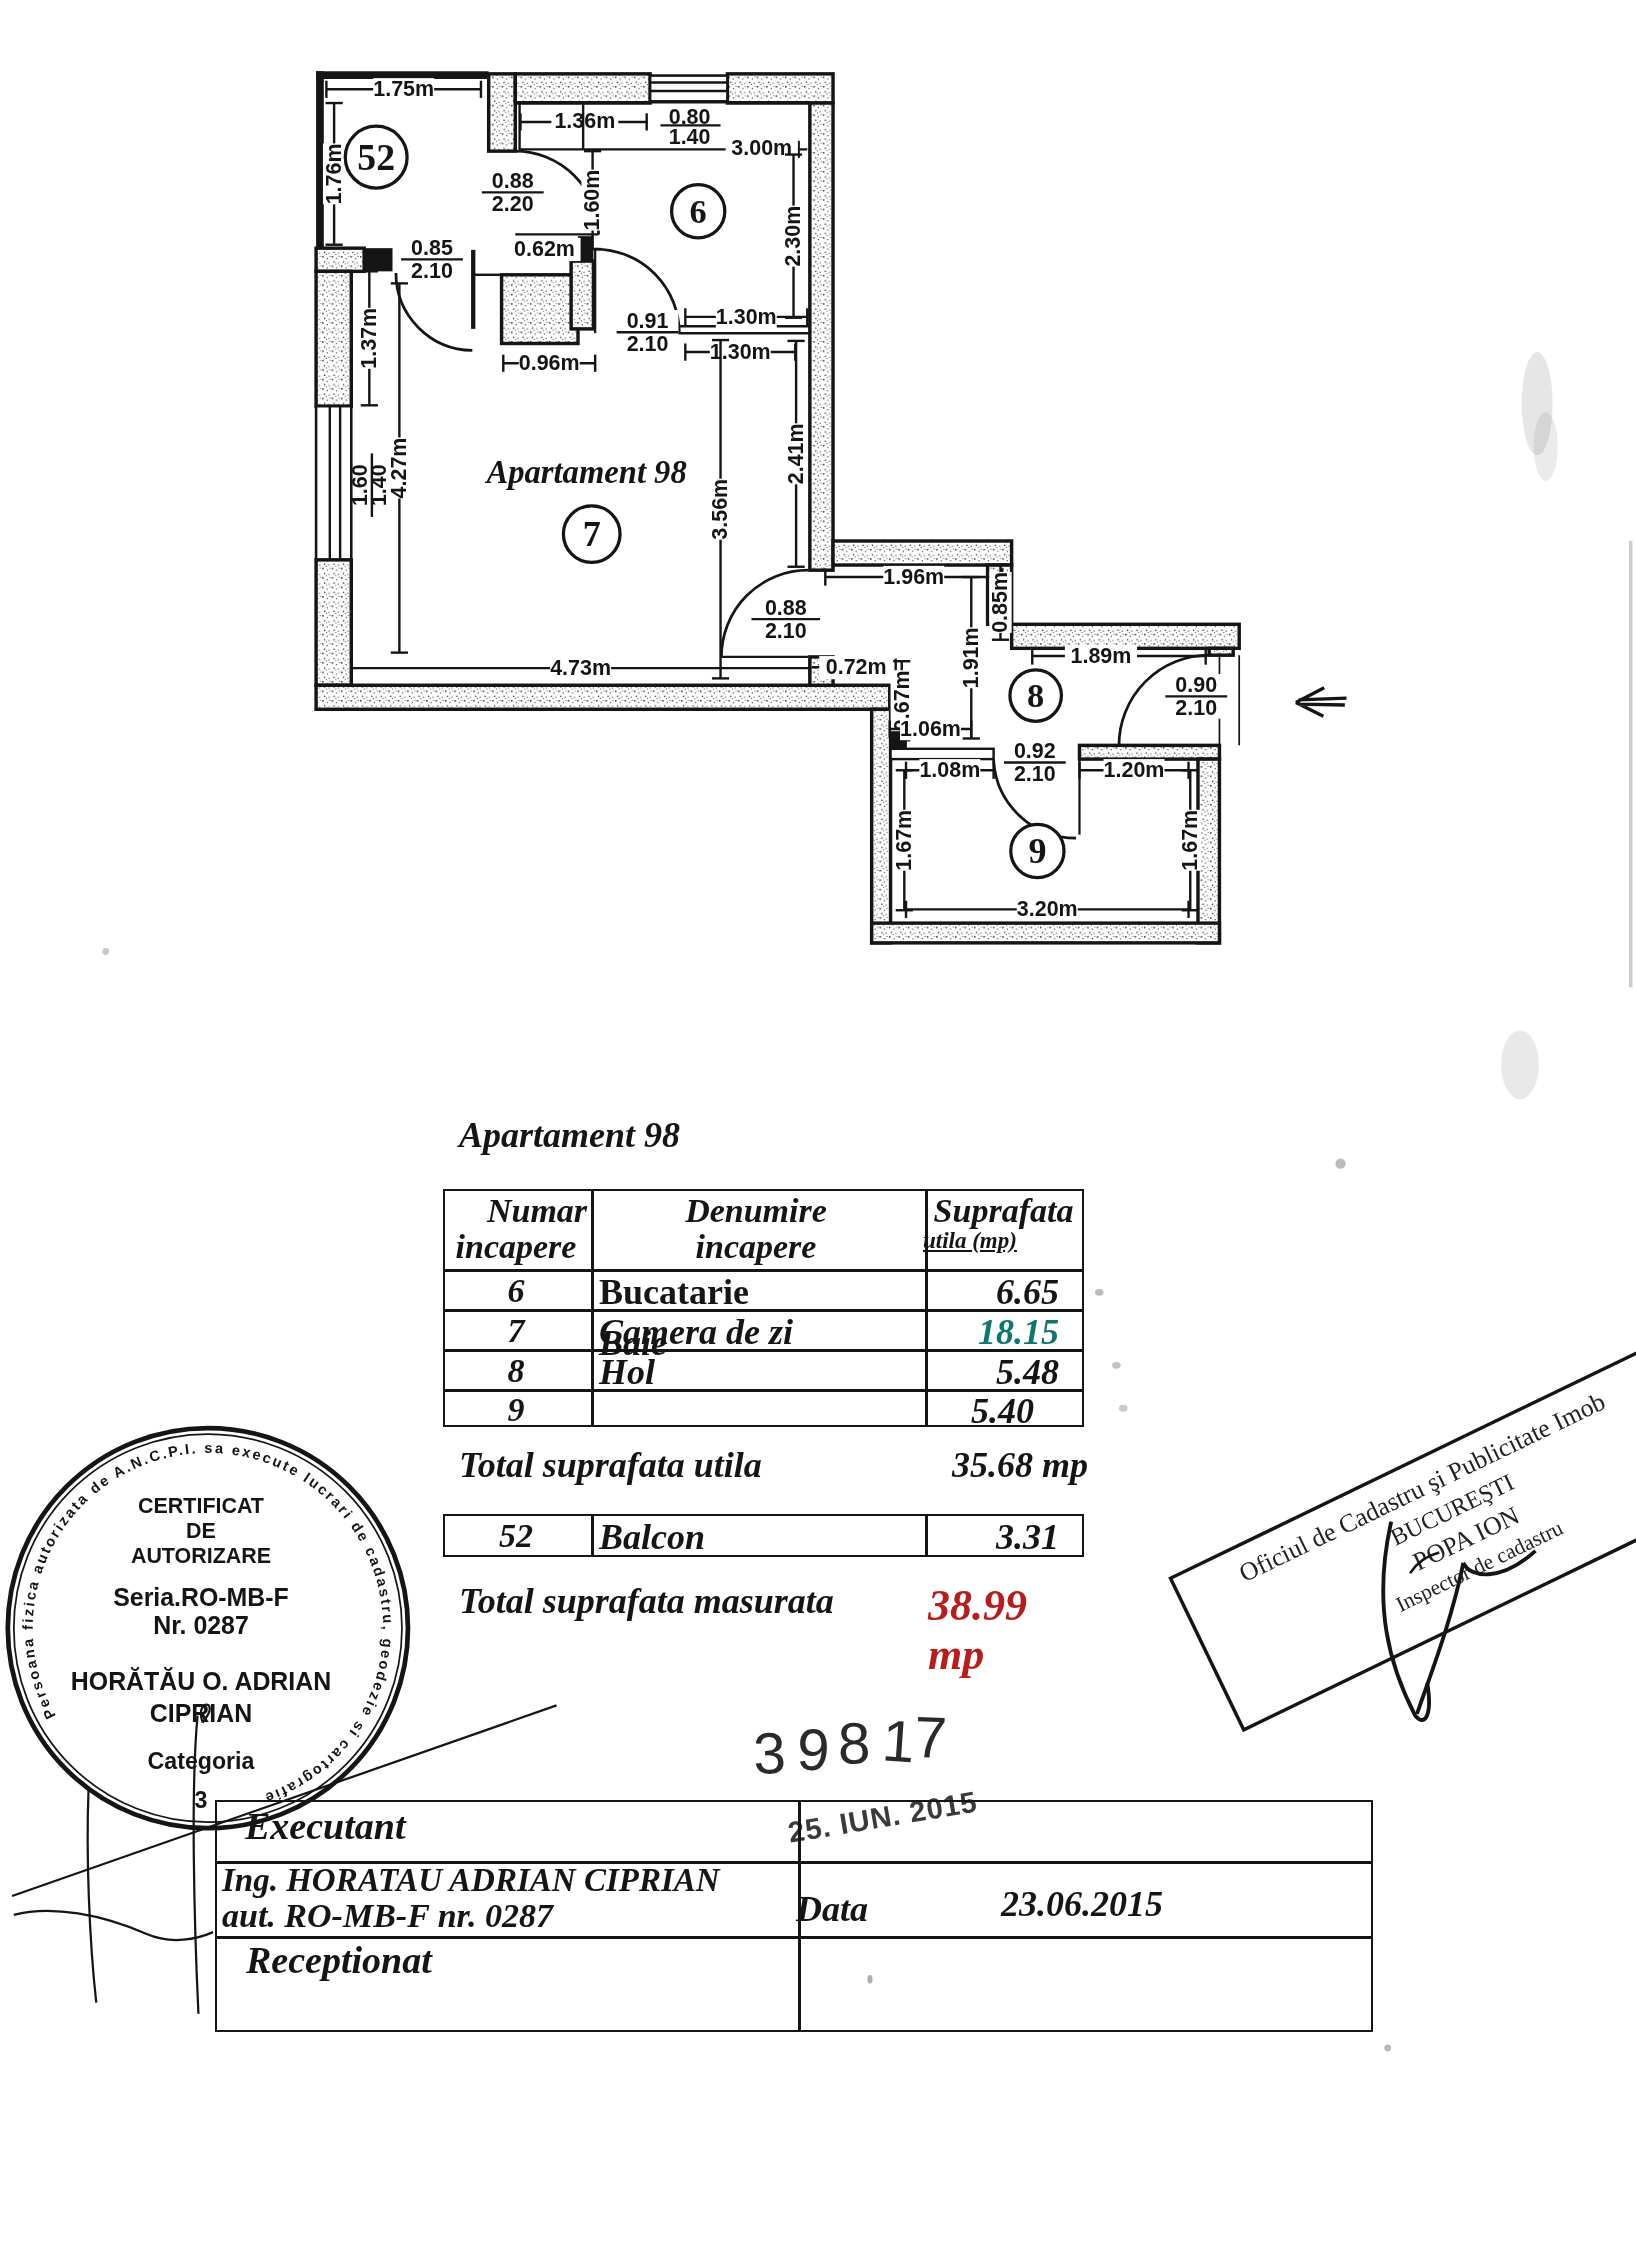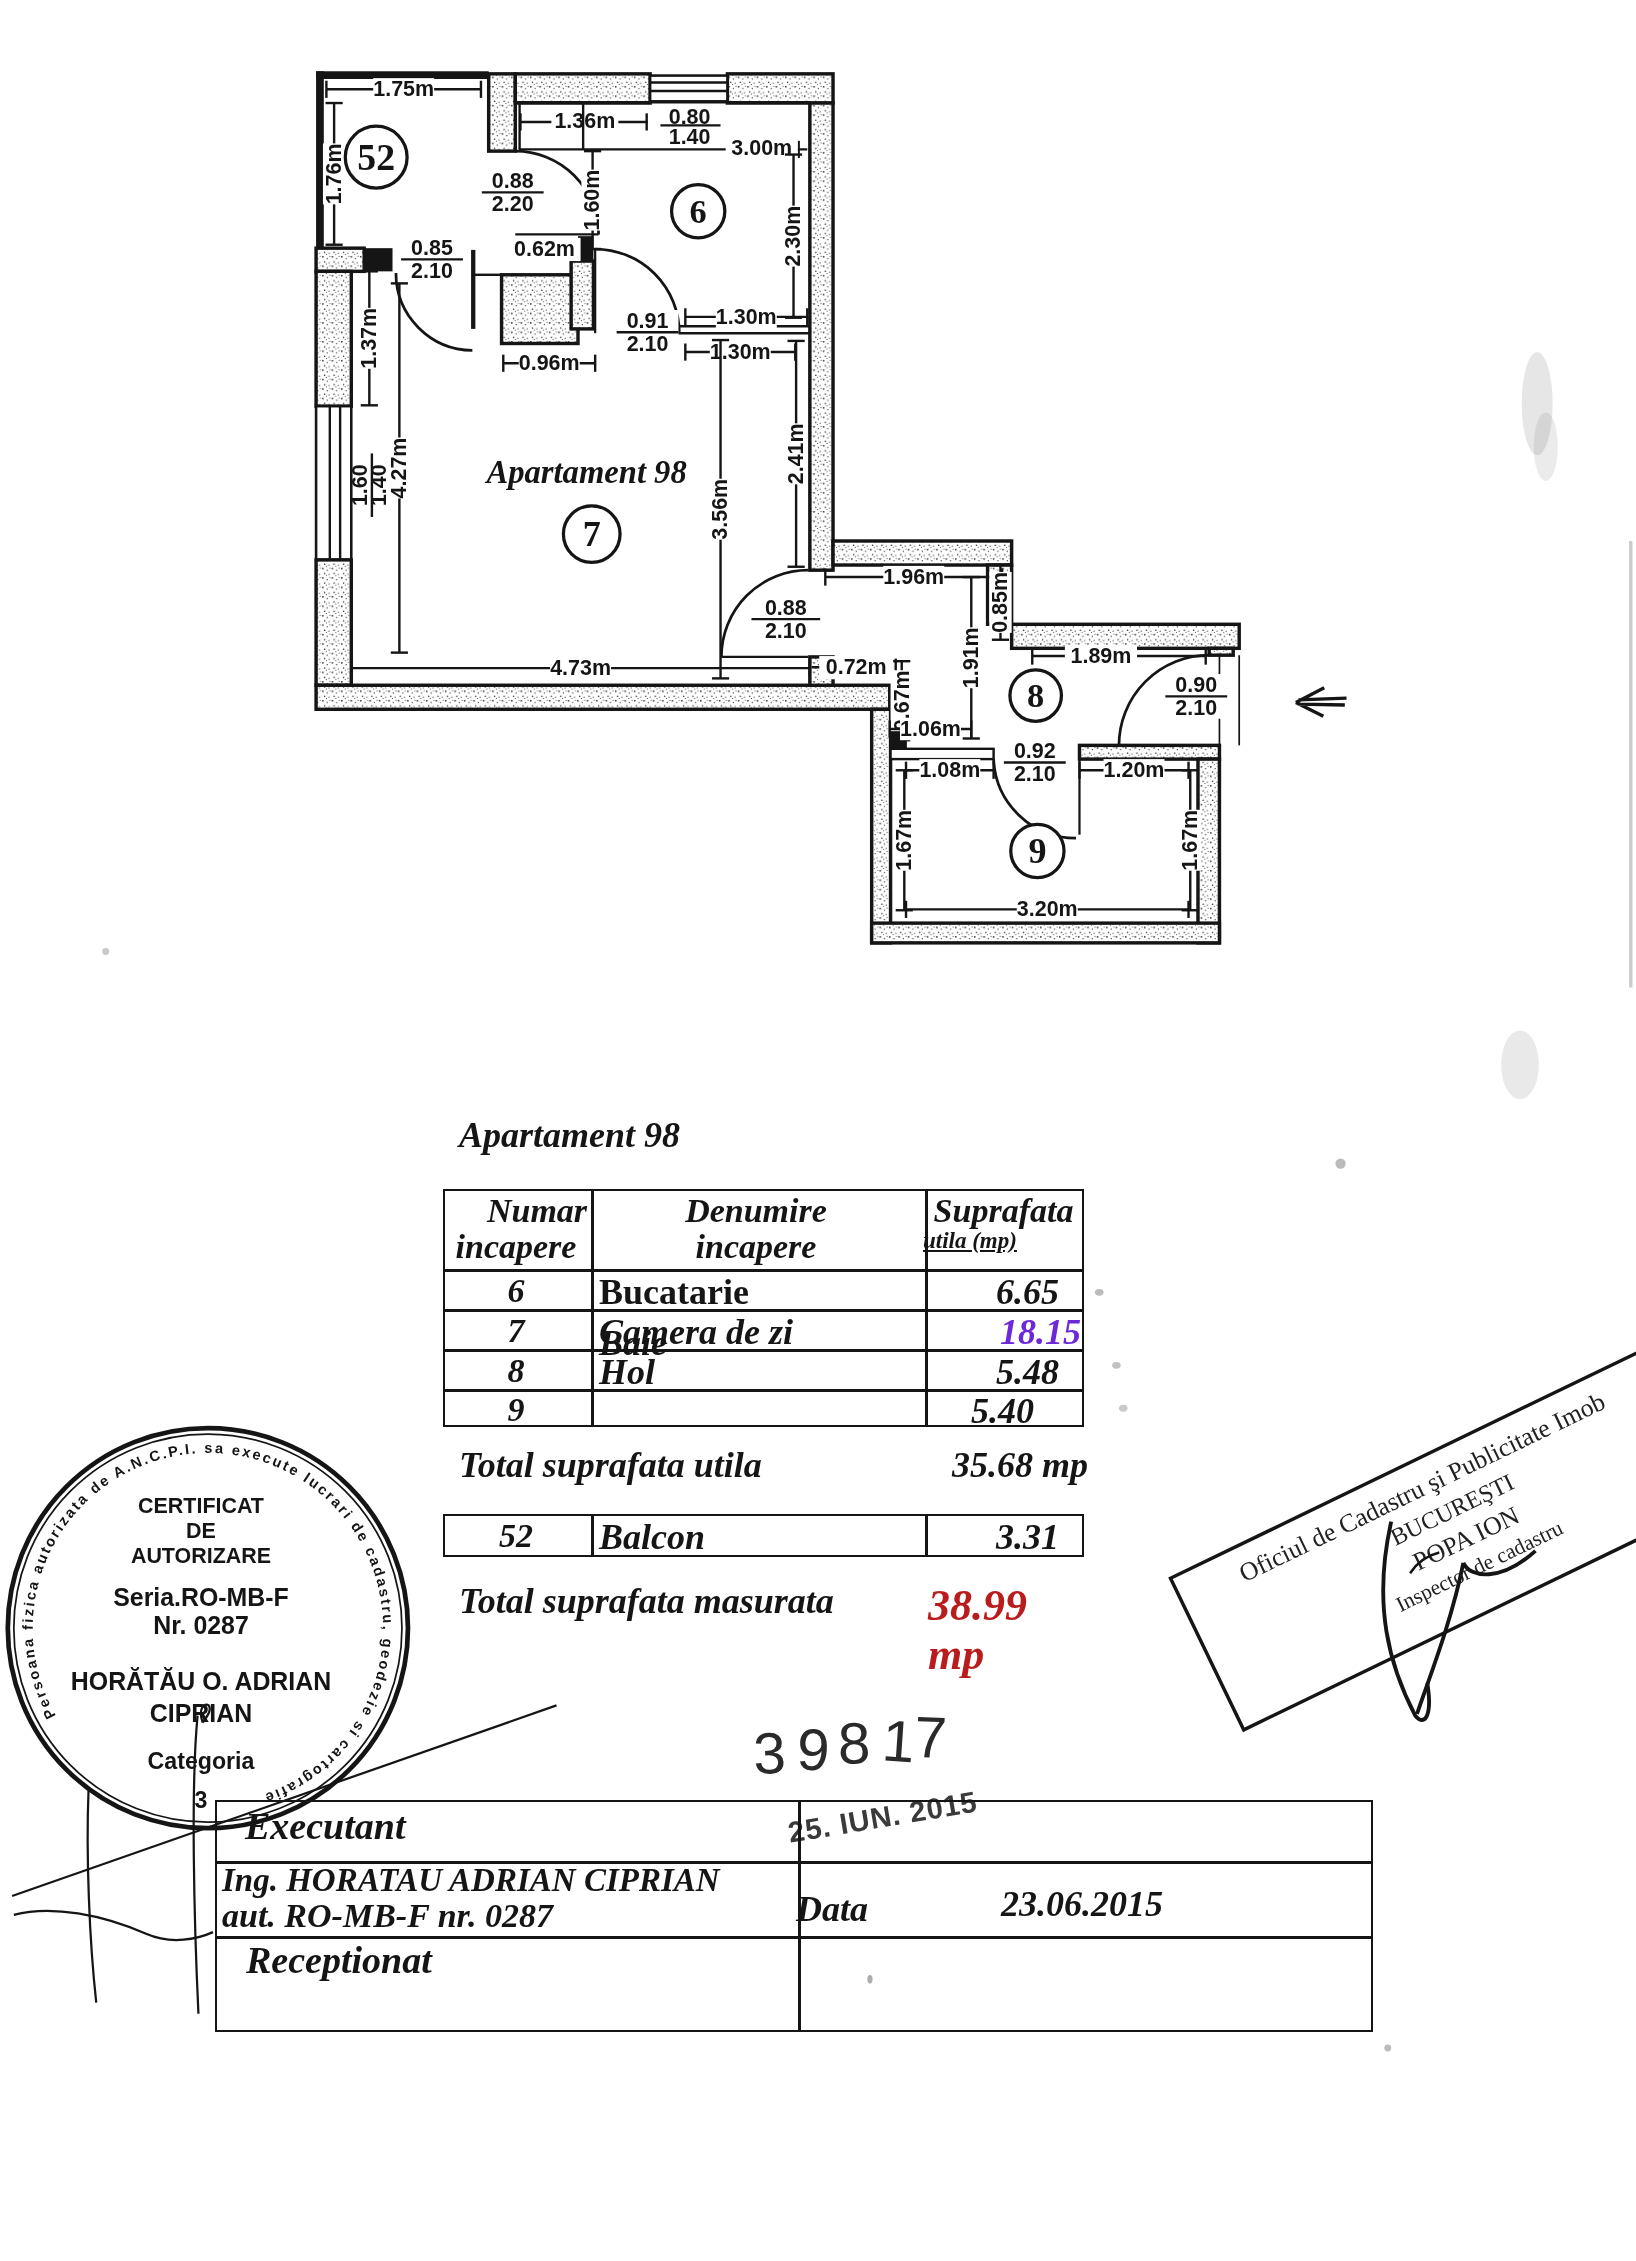--- a/index.html
+++ b/index.html
@@ -344,21 +344,21 @@
 <div style="position:absolute;left:443px;top:1228px;font-family:Liberation Serif, serif;font-weight:bold;font-style:italic;color:#151515;font-size:34px;width:146px;text-align:center;">incapere</div>
 <div style="position:absolute;left:589px;top:1192px;font-family:Liberation Serif, serif;font-weight:bold;font-style:italic;color:#151515;font-size:34px;width:334px;text-align:center;">Denumire</div>
 <div style="position:absolute;left:589px;top:1228px;font-family:Liberation Serif, serif;font-weight:bold;font-style:italic;color:#151515;font-size:34px;width:334px;text-align:center;">incapere</div>
 <div style="position:absolute;left:923px;top:1192px;font-family:Liberation Serif, serif;font-weight:bold;font-style:italic;color:#151515;font-size:34px;width:161px;text-align:center;">Suprafata</div>
 <div style="position:absolute;left:923px;top:1228px;font-family:Liberation Serif, serif;font-weight:bold;font-style:italic;color:#151515;font-size:23px;width:161px;text-align:left;text-decoration:underline;">utila (mp)</div>
 <div style="position:absolute;left:443px;top:1272px;font-family:Liberation Serif, serif;font-weight:bold;font-style:italic;color:#151515;font-size:34px;width:146px;text-align:center;">6</div>
 <div style="position:absolute;left:599px;top:1272px;font-family:Liberation Serif, serif;font-weight:bold;color:#151515;font-size:36px;">Bucatarie</div>
 <div style="position:absolute;left:923px;top:1272px;font-family:Liberation Serif, serif;font-weight:bold;font-style:italic;color:#151515;font-size:36px;width:136px;text-align:right;">6.65</div>
 <div style="position:absolute;left:443px;top:1312px;font-family:Liberation Serif, serif;font-weight:bold;font-style:italic;color:#151515;font-size:34px;width:146px;text-align:center;">7</div>
 <div style="position:absolute;left:599px;top:1312px;font-family:Liberation Serif, serif;font-weight:bold;font-style:italic;color:#151515;font-size:36px;">Camera de zi</div>
-<div style="position:absolute;left:945px;top:1312px;font-family:Liberation Serif, serif;font-weight:bold;font-style:italic;color:#6d28d9;font-size:36px;width:136px;text-align:right;">18.15</div>
+<div style="position:absolute;left:923px;top:1312px;font-family:Liberation Serif, serif;font-weight:bold;font-style:italic;color:#0f766e;font-size:36px;width:136px;text-align:right;">18.15</div>
 <div style="position:absolute;left:443px;top:1352px;font-family:Liberation Serif, serif;font-weight:bold;font-style:italic;color:#151515;font-size:34px;width:146px;text-align:center;">8</div>
 <div style="position:absolute;left:599px;top:1352px;font-family:Liberation Serif, serif;font-weight:bold;font-style:italic;color:#151515;font-size:36px;">Hol</div>
 <div style="position:absolute;left:923px;top:1352px;font-family:Liberation Serif, serif;font-weight:bold;font-style:italic;color:#151515;font-size:36px;width:136px;text-align:right;">5.48</div>
 <div style="position:absolute;left:443px;top:1391px;font-family:Liberation Serif, serif;font-weight:bold;font-style:italic;color:#151515;font-size:34px;width:146px;text-align:center;">9</div>
 <div style="position:absolute;left:599px;top:1323px;font-family:Liberation Serif, serif;font-weight:bold;font-style:italic;color:#151515;font-size:36px;">Baie</div>
 <div style="position:absolute;left:898px;top:1391px;font-family:Liberation Serif, serif;font-weight:bold;font-style:italic;color:#151515;font-size:36px;width:136px;text-align:right;">5.40</div>
 <div style="position:absolute;left:459px;top:1445px;font-family:Liberation Serif, serif;font-weight:bold;font-style:italic;color:#151515;font-size:36px;">Total suprafata utila</div>
 <div style="position:absolute;left:936px;top:1445px;font-family:Liberation Serif, serif;font-weight:bold;font-style:italic;color:#151515;font-size:36px;width:152px;text-align:right;">35.68 mp</div>
 <div style="position:absolute;left:443px;top:1514px;width:641px;height:43px;border:2.6px solid #151515;box-sizing:border-box;overflow:hidden;">
     <div style="position:absolute;left:146px;top:0;width:2.6px;height:43px;background:#151515"></div>

